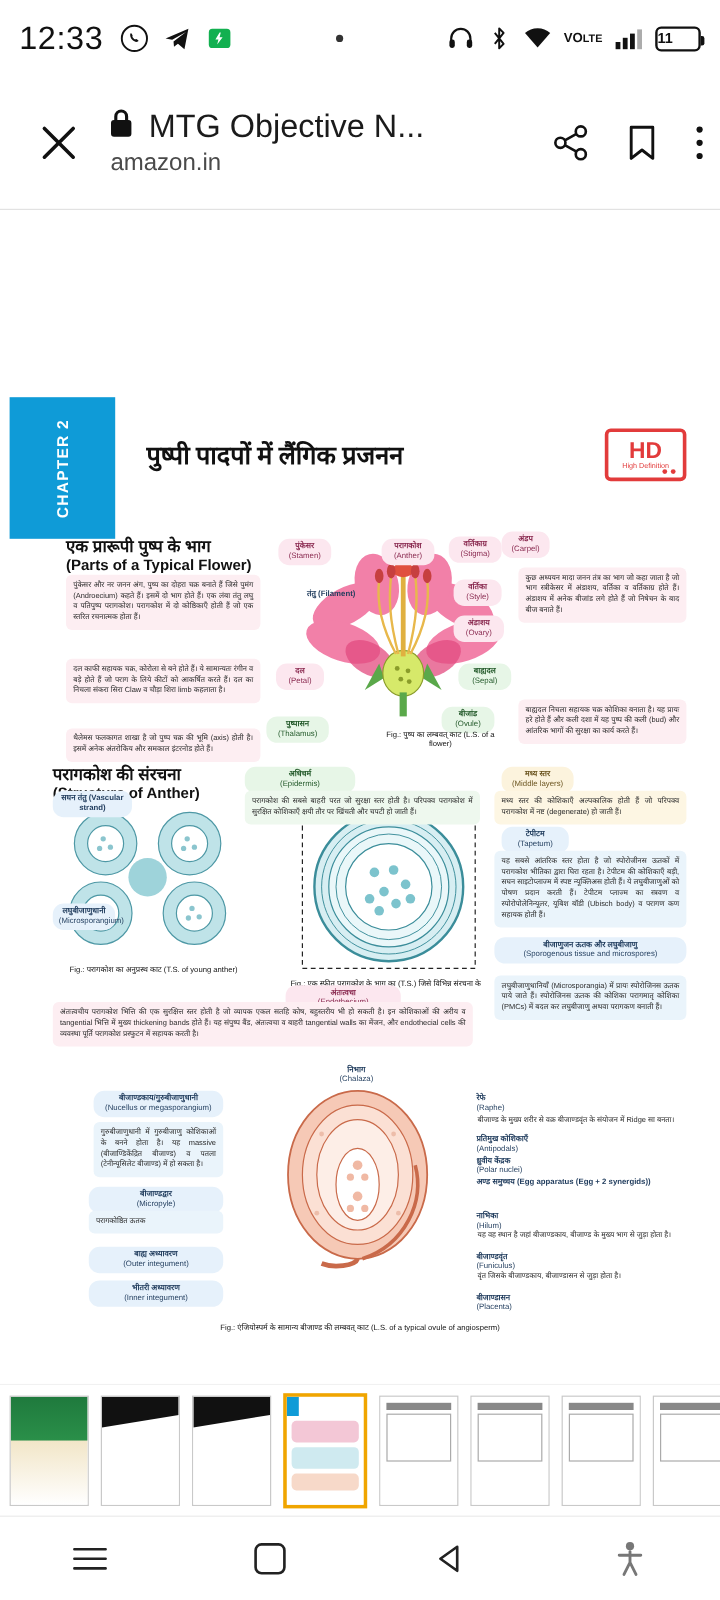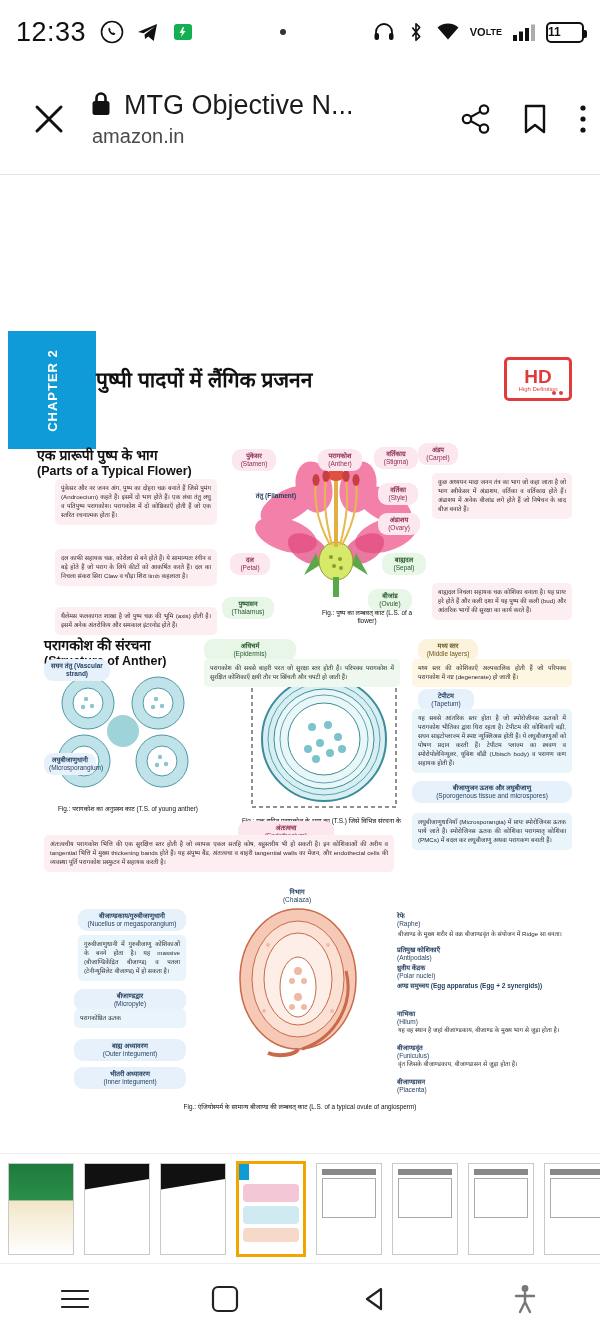--- a/index.html
+++ b/index.html
@@ -70,21 +70,21 @@
 
   
   .chapter-tab {
     position:absolute; left:8px; top:10px; width: 88px; height: 118px;
     background:#0f9bd7; display:flex; align-items:center; justify-content:center;
   }
   .chapter-tab span {
     transform: rotate(-90deg); color:#fff; font-size: 13px; letter-spacing: 1px; font-weight:700;
     white-space:nowrap;
   }
-  .chapter-title-wrap { position:absolute; left:96px; top:44px; }
+  .chapter-title-wrap { position:absolute; left:122px; top:44px;font-family:Liberation Serif, serif; }
   .ch-title-hi { font-size: 21px; color:#111; font-weight:700; }
   .ch-title-en { font-size: 15px; color:#333; margin-top:3px; }
   .hd-badge {
     position:absolute; right: 28px; top: 36px; width: 68px; height: 44px;
     border:3px solid #e23b3b; border-radius:5px; background:#fff;
     display:flex; flex-direction:column; align-items:center; justify-content:center;
   }
   .hd-badge b { color:#e23b3b; font-size:19px; line-height:1; }
   .hd-badge i { font-style:normal; color:#e23b3b; font-size:6px; }
   .hd-dots { position:absolute; right:6px; bottom:3px; display:flex; gap:3px; }
@@ -262,21 +262,21 @@
       </div>
       <div class="hd-badge">
         <b>HD</b>
         <i>High Definition</i>
         <span class="hd-dots">
             <i></i>
             <i></i>
           </span>
       </div>
 
-      <div class="sec" style="left:37px; top:124px;">
+      <div class="sec" style="left:55px; top:124px;">
         <div class="sec-title-hi">एक प्रारूपी पुष्प के  भाग</div>
         <div class="sec-title-en">(Parts of a Typical Flower)</div>
       </div>
 
       <div class="note note-pink" style="left:55px; top:158px; width:162px;">पुंकेसर और नर जनन अंग, पुष्प का दोहरा चक्र बनाते हैं जिसे पुमंग (Androecium) कहते हैं। इसमें दो भाग होते हैं। एक लंबा तंतु लघु व पतिपुष्प परागकोश। परागकोश में दो कोष्ठिकाएँ होती हैं जो एक स्तरित रचनात्मक होता हैं।</div>
       <div class="note note-pink" style="left:55px; top:228px; width:162px;">दल काफी सहायक चक्र, कोरोला से बने होते हैं। ये सामान्यतः रंगीन व बड़े होते हैं जो पराग के लिये कीटों को आकर्षित करते हैं। दल का निचला संकरा सिरा Claw व चौड़ा शिरा limb कहलाता है।</div>
       <div class="note note-pink" style="left:55px; top:286px; width:162px;">थैलेमस फलकागत शाखा है जो पुष्प चक्र की भूमि (axis) होती है। इसमें अनेक अंतरोकिय और समकाल इंटरनोड होते हैं।</div>
       <div class="note note-pink" style="left:432px; top:152px; width:140px;">कुछ अध्ययन मादा जनन तंत्र का भाग जो कहा जाता है जो भाग स्त्रीकेसर में अंडाशय, वर्तिका व वर्तिकाग्र होते हैं। अंडाशय में अनेक बीजांड लगे होते हैं जो निषेचन के बाद बीज बनाते हैं।</div>
       <div class="note note-pink" style="left:432px; top:262px; width:140px;">बाह्यदल निचला सहायक चक्र कोशिका बनाता है। यह प्रायः हरे होते हैं और कली दशा में यह पुष्प की कली (bud) और आंतरिक भागों की सुरक्षा का कार्य करते हैं।</div>
 

